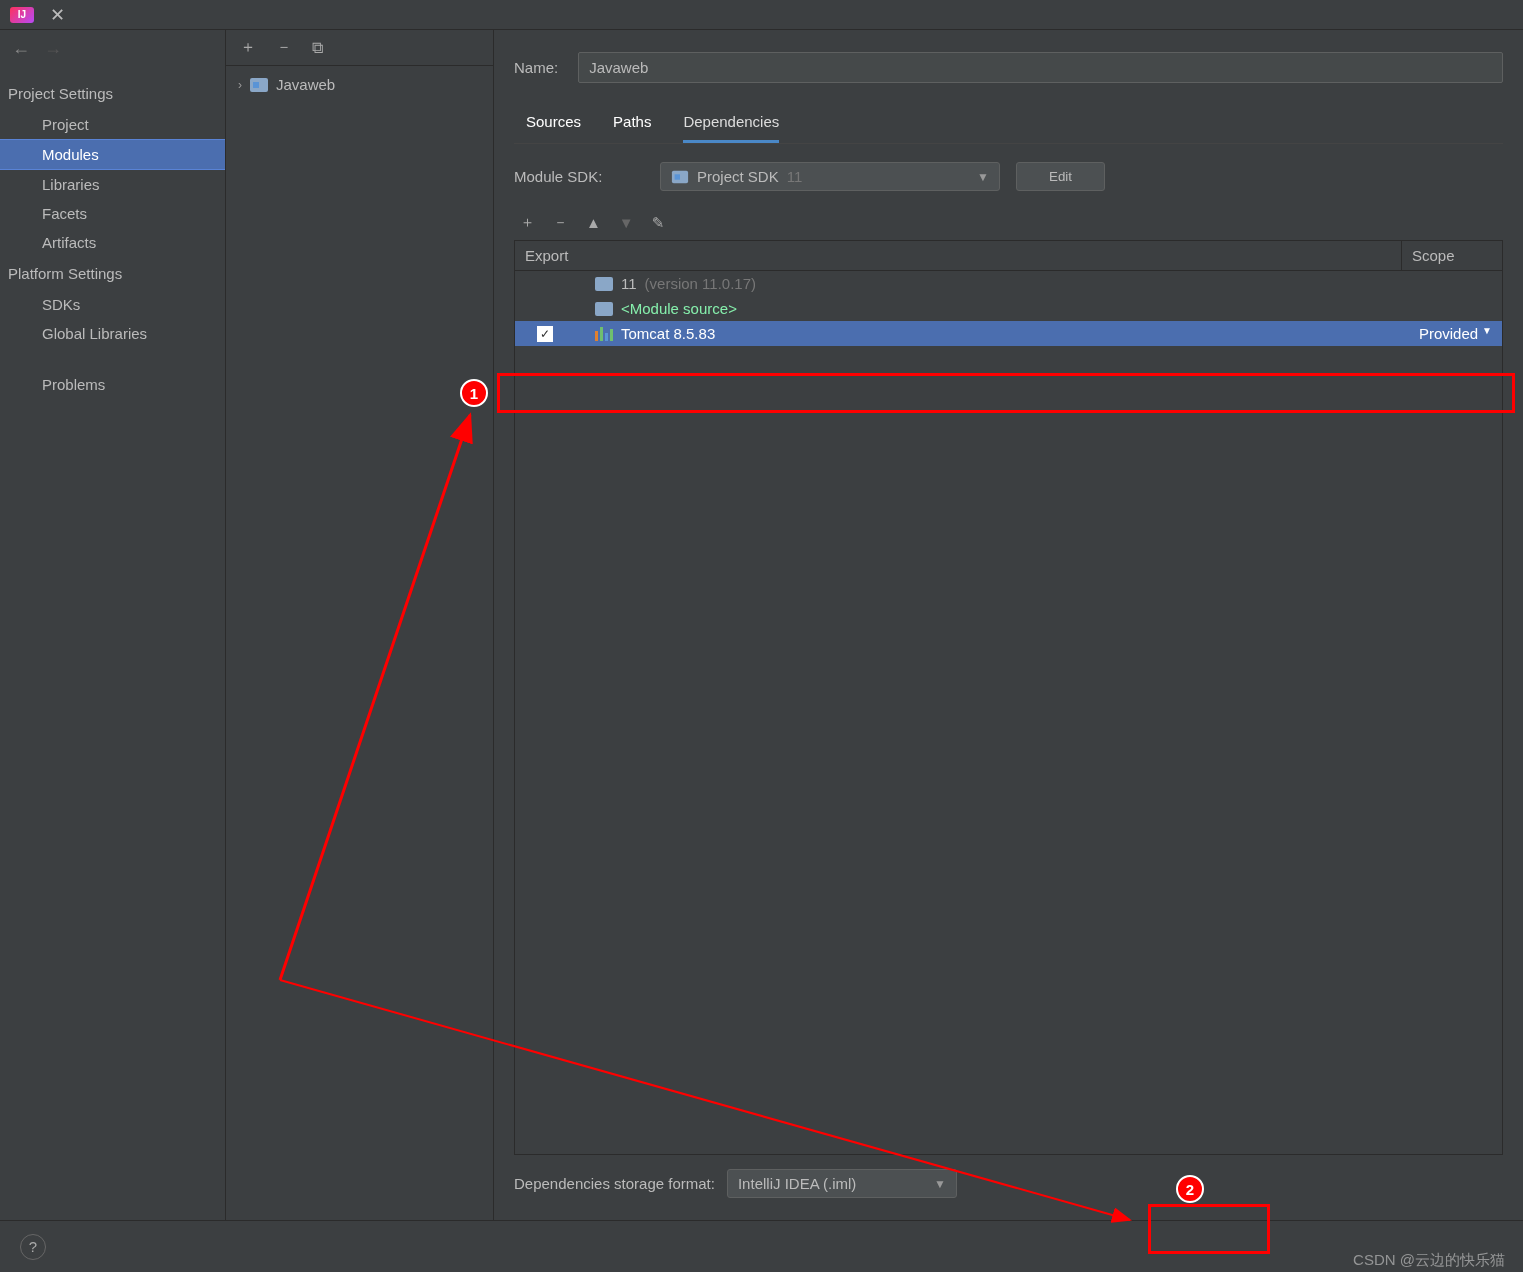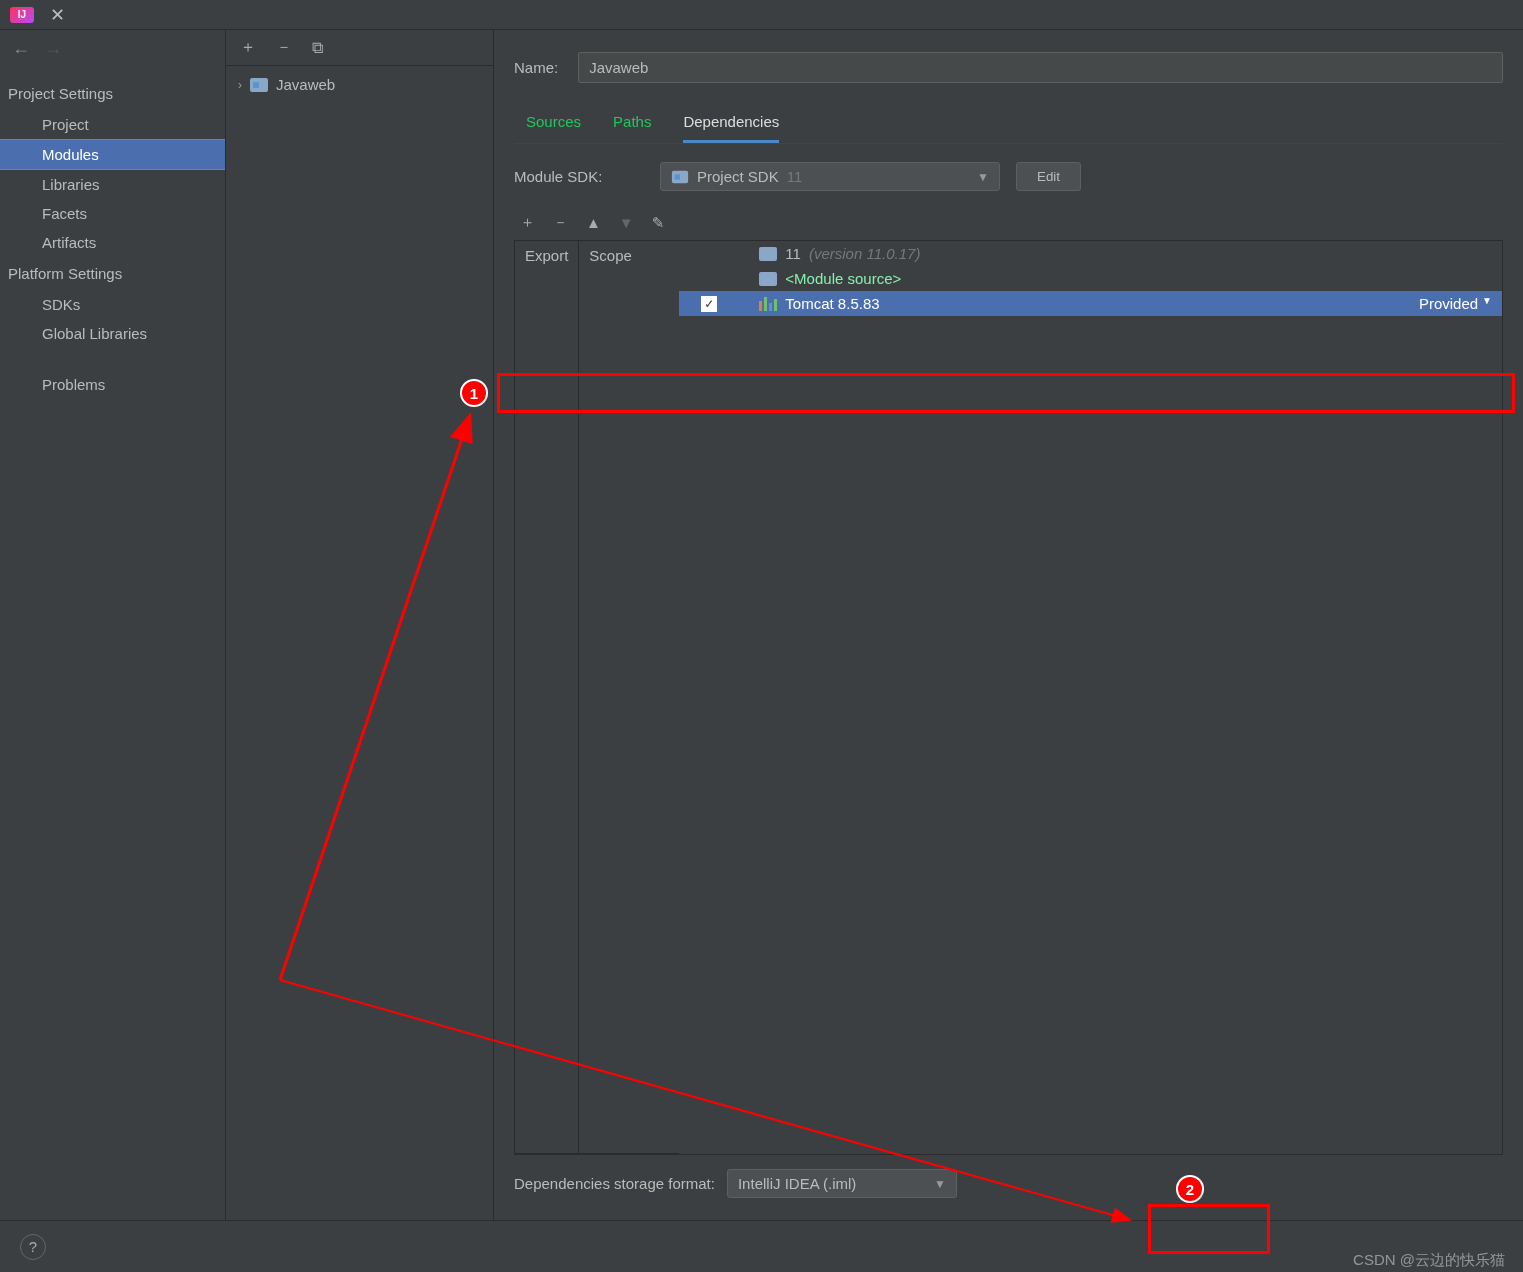--- a/index.html
+++ b/index.html
@@ -137,21 +137,21 @@
   }
   .tabs {
     display: flex;
     gap: 32px;
     border-bottom: 1px solid #444;
     margin-bottom: 18px;
     padding-left: 12px;
   }
   .tab {
     padding: 8px 0 10px 0;
-    color: #22c55e;
+    color: #ffffff;
     cursor: pointer;
     border-bottom: 3px solid transparent;
   }
   .tab.active { border-bottom-color: #4a88c7; color: #ddd; }
   .sdk-row {
     display: flex;
     align-items: center;
     gap: 16px;
     margin-bottom: 14px;
   }
@@ -171,38 +171,38 @@
   }
   .sdk-select .sdk-name { color: #bbb; }
   .sdk-select .sdk-ver { color: #777; }
   .sdk-select .chev {
     margin-left: auto; color: #999; font-size: 12px;
   }
   .edit-btn {
     background: #4c5052;
     border: 1px solid #5e6060;
     color: #bbb;
-    padding: 6px 20px;
+    padding: 6px 32px;
     cursor: pointer;
     border-radius: 3px;
   }
   .dep-toolbar {
     display: flex;
     gap: 18px;
     padding: 8px 6px;
     align-items: center;
   }
   .dep-toolbar .ticon { color: #aaa; font-size: 15px; cursor: pointer; }
   .dep-toolbar .ticon.disabled { color: #666; }
   .dep-table {
     flex: 1;
     border: 1px solid #2b2b2b;
     background: #3c3f41;
     display: flex;
-    flex-direction: row;
+    flex-direction: column;
     min-height: 0;
   }
   .dep-header {
     display: flex;
     background: #3c3f41;
     border-bottom: 1px solid #2b2b2b;
   }
   .dep-header .col {
     padding: 6px 10px;
     color: #bbb;
@@ -215,21 +215,21 @@
     display: flex;
     align-items: center;
     padding: 4px 10px 4px 10px;
     gap: 10px;
     color: #bbb;
   }
   .dep-row .chk { width: 40px; display: flex; justify-content: center; }
   .dep-row .label { flex: 1; display: flex; align-items: center; gap: 8px; padding-left: 20px; }
   .dep-row .scope { width: 100px; display: flex; align-items: flex-start; justify-content: flex-end; gap: 4px; }
   .dep-row.selected { background: #4b6eaf; color: #fff; }
-  .dep-row .ver { color: #777; font-style: italic; }
+  .dep-row .ver { color: #777; }
   .dep-row .mod-src { color: #86efac; }
   .small-folder-icon {
     width: 18px; height: 14px;
     background: #8aa7c7;
     border-radius: 2px;
     display: inline-block;
   }
   .bars-icon {
     display: inline-flex;
     gap: 2px;

